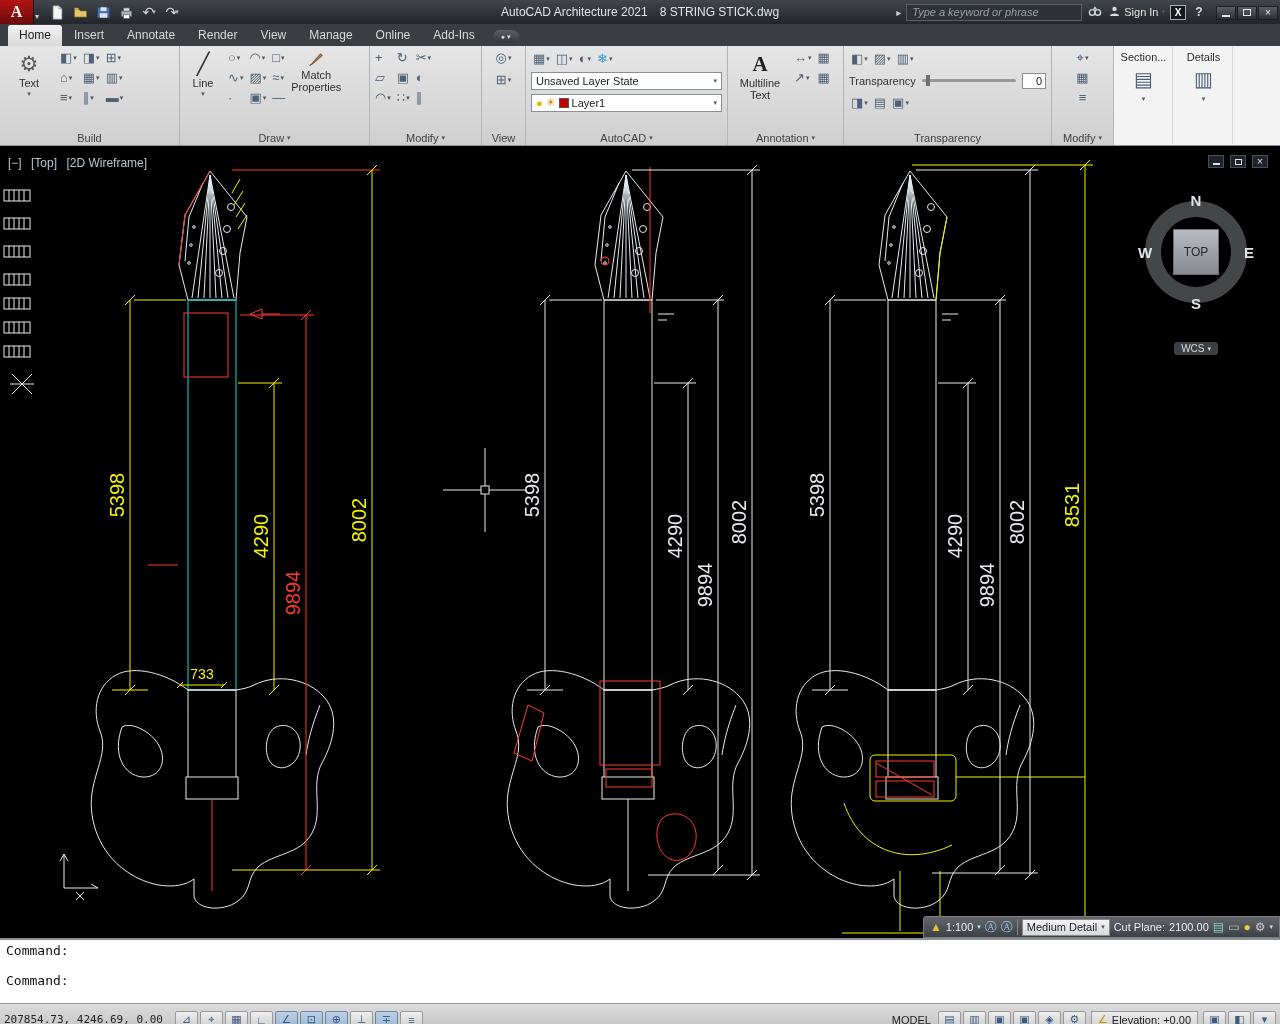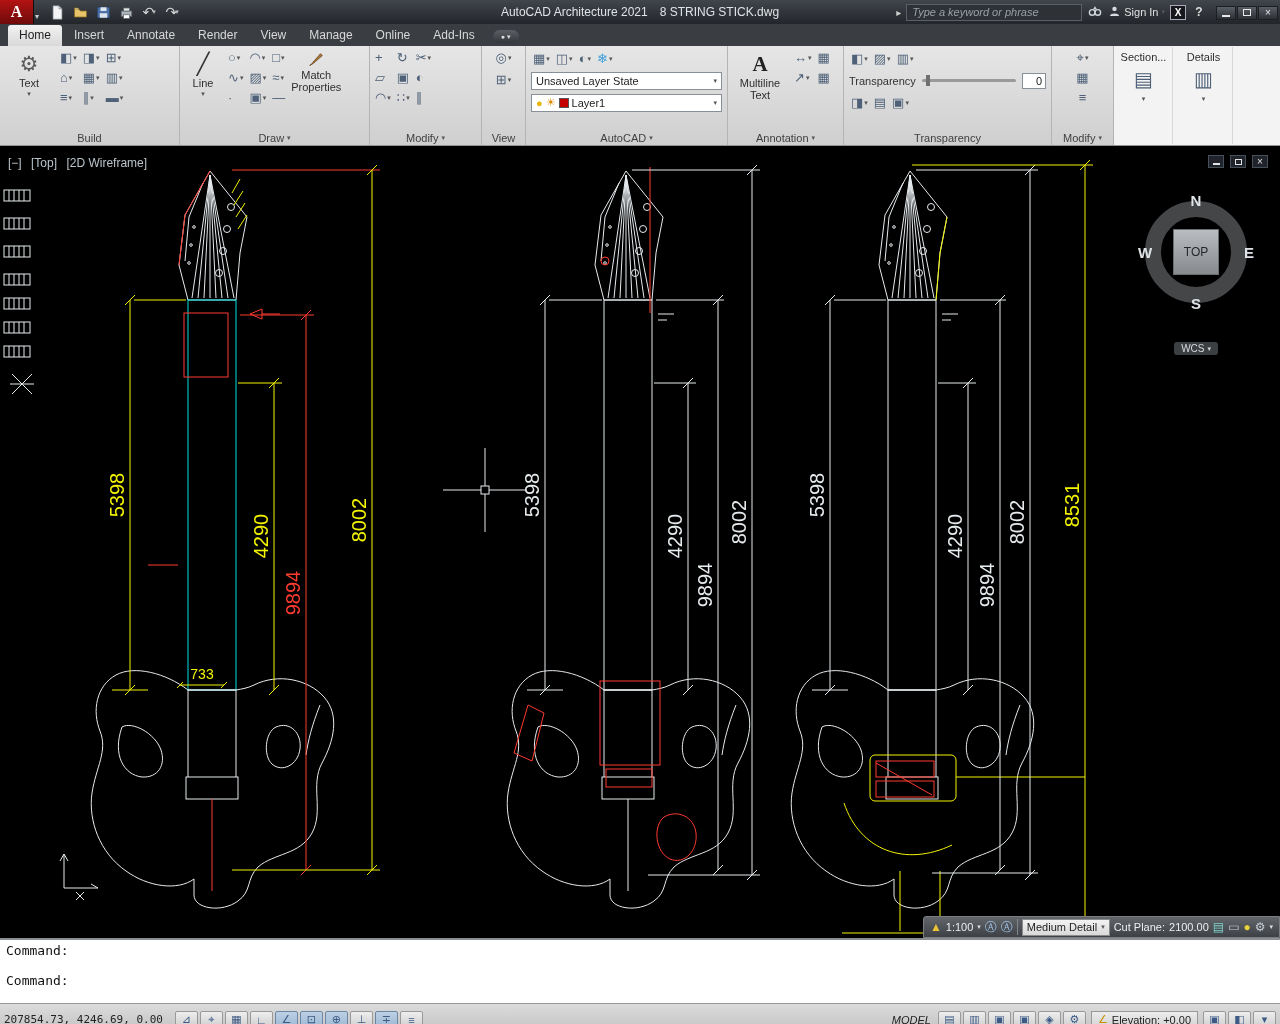--- a/index.html
+++ b/index.html
@@ -125,21 +125,21 @@
 
   
   .statusbar { height:32px; background:linear-gradient(#dcdcdc,#bfbfbf); border-top:1px solid #979797;
     display:flex; align-items:center; gap:2px; padding:0 4px; flex:0 0 auto; color:#222; }
   .coords { font-family:"DejaVu Sans Mono",monospace; font-size:11px; margin-right:10px; white-space:nowrap; }
   .sic { width:23px; height:17px; background:linear-gradient(#eee,#cfcfcf); border:1px solid #999;
     border-radius:2px; display:flex; align-items:center; justify-content:center; font-size:11px;
     color:#3c5a85; }
   .sic.on { background:linear-gradient(#bcd0e4,#9db8d4); border-color:#6e86a5; }
   .sspacer { flex:1; }
-  .slbl { font-size:11px; margin:0 5px; color:#222;font-style:italic; }
+  .slbl { font-size:11px; margin:0 5px; color:#222; }
   .elev { display:flex; align-items:center; gap:4px; height:17px; border:1px solid #999;
     background:linear-gradient(#ececec,#d3d3d3); padding:0 6px; font-size:11px; margin:0 3px; }
   .elev .ei { color:#c98f00; font-size:11px; }
 </style>
 </head>
 <body>
 
 <svg width="0" height="0" style="position:absolute">
   <defs>
     <symbol id="s-new" viewBox="0 0 20 20">

